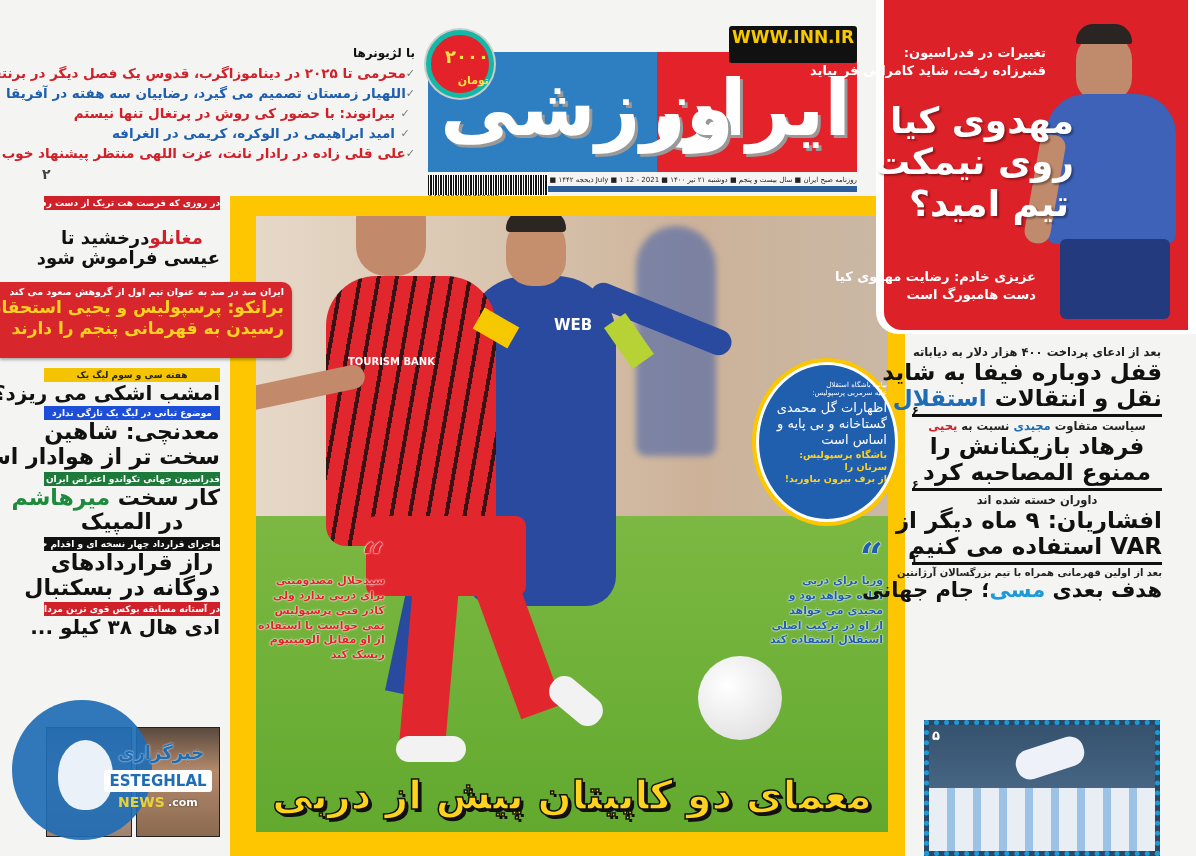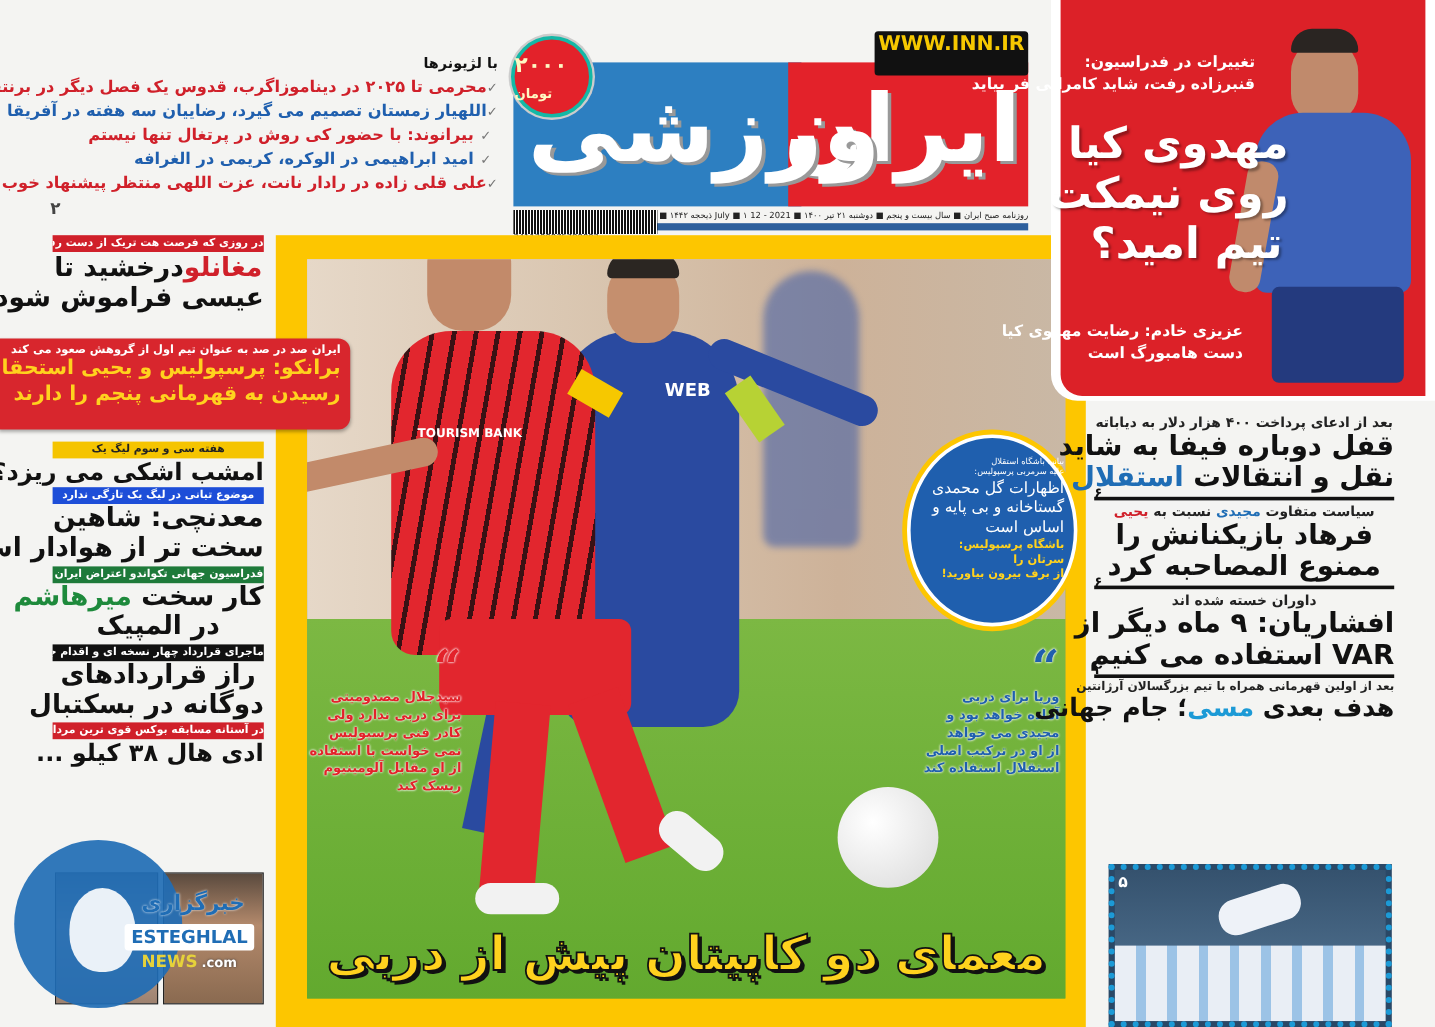--- a/index.html
+++ b/index.html
@@ -6,40 +6,40 @@
   html,body{width:1196px;height:856px;overflow:hidden;background:#f4f4f2}
   body{position:relative;font-family:"DejaVu Sans","Liberation Sans",sans-serif;direction:rtl}
   .abs{position:absolute}
   
   #masthead{left:420px;top:22px;width:445px;height:175px}
   #url-box{right:8px;top:4px;width:128px;height:37px;background:#111;border-radius:3px;color:#f6c800;font-weight:bold;font-size:17px;text-align:center;line-height:22px;direction:ltr;font-family:"DejaVu Sans",sans-serif}
   #logo-red{right:8px;top:30px;width:200px;height:120px;background:#e3222a}
   #logo-blue{left:8px;top:30px;width:240px;height:120px;background:#2d7fc1}
   #logo-text-1{right:14px;top:36px;font-size:78px;color:#fff;font-weight:bold;line-height:100px;text-shadow:3px 3px 0 #999}
   #logo-text-2{left:20px;top:36px;font-size:78px;color:#fff;font-weight:bold;line-height:100px;text-shadow:3px 3px 0 #999}
-  #price-badge{left:6px;top:8px;width:68px;height:68px;border-radius:50%;background:#e3222a;border:3px solid #14b8a6;box-shadow:0 0 0 2px #ccc;color:#fef9c3;text-align:left;font-weight:bold}
+  #price-badge{left:6px;top:8px;width:68px;height:68px;border-radius:50%;background:#e3222a;border:5px solid #14b8a6;box-shadow:0 0 0 2px #ccc;color:#fde047;text-align:right;font-weight:bold}
   #price-badge .n{font-size:18px;line-height:36px;display:block;padding-top:4px}
   #price-badge .c{font-size:11px;display:block;line-height:12px}
   #dateline{right:8px;top:152px;width:420px;height:12px;font-size:7px;color:#222;white-space:nowrap;overflow:hidden;text-align:right;line-height:12px}
   #dateline-bar{right:8px;top:164px;width:420px;height:6px;background:#2d5f9c}
   #barcode{left:8px;top:153px;width:120px;height:20px;background:repeating-linear-gradient(90deg,#111 0 1px,#fff 1px 2px,#111 2px 4px,#fff 4px 5px)}
   #barcode-num{left:8px;top:172px;font-size:7px;color:#222;direction:ltr}
   
   #briefs{left:60px;top:46px;width:355px}
   #briefs-head{font-size:12px;font-weight:bold;color:#111;text-align:right;margin-bottom:3px}
   .brief{display:flex;flex-direction:row;align-items:center;justify-content:flex-start;height:20px}
   .brief .chk{color:#777;font-size:11px;width:20px;text-align:center}
   .brief .txt{font-size:13.5px;font-weight:bold;white-space:nowrap}
   #page-num-2a{left:42px;top:166px;font-size:14px;color:#444;font-weight:bold}
   
   .kicker{font-size:9px;font-weight:bold;color:#fff;text-align:center;height:14px;line-height:14px;white-space:nowrap;overflow:hidden}
   .head{font-weight:bold;color:#111;text-align:center;white-space:nowrap;line-height:1.12}
   #leftcol{left:44px;top:196px;width:176px}
   #k1{background:#d0202a}
-  #h1{font-size:22px;margin-top:2px}
+  #h1{font-size:18px;margin-top:18px}
   .red{color:#d0202a}.green{color:#1e8a3c}.blue{color:#1f6db5}
   
   #banner{left:0;top:282px;width:292px;height:76px;background:#d8262d;border-radius:0 10px 10px 0;padding:4px 8px 0 6px;box-shadow:0 2px 3px rgba(0,0,0,.3)}
   #banner .k{font-size:9.5px;color:#fff;font-weight:bold;text-align:right;white-space:nowrap}
   #banner .h{font-size:17px;color:#ffd21e;font-weight:bold;text-align:right;white-space:nowrap;line-height:1.25}
   #k2{background:#f5c400;color:#222}
   #k3{background:#1d4ed8}
   #k4{background:#1e7a3a}
   #k5{background:#111}
   #k6{background:#d0202a}

